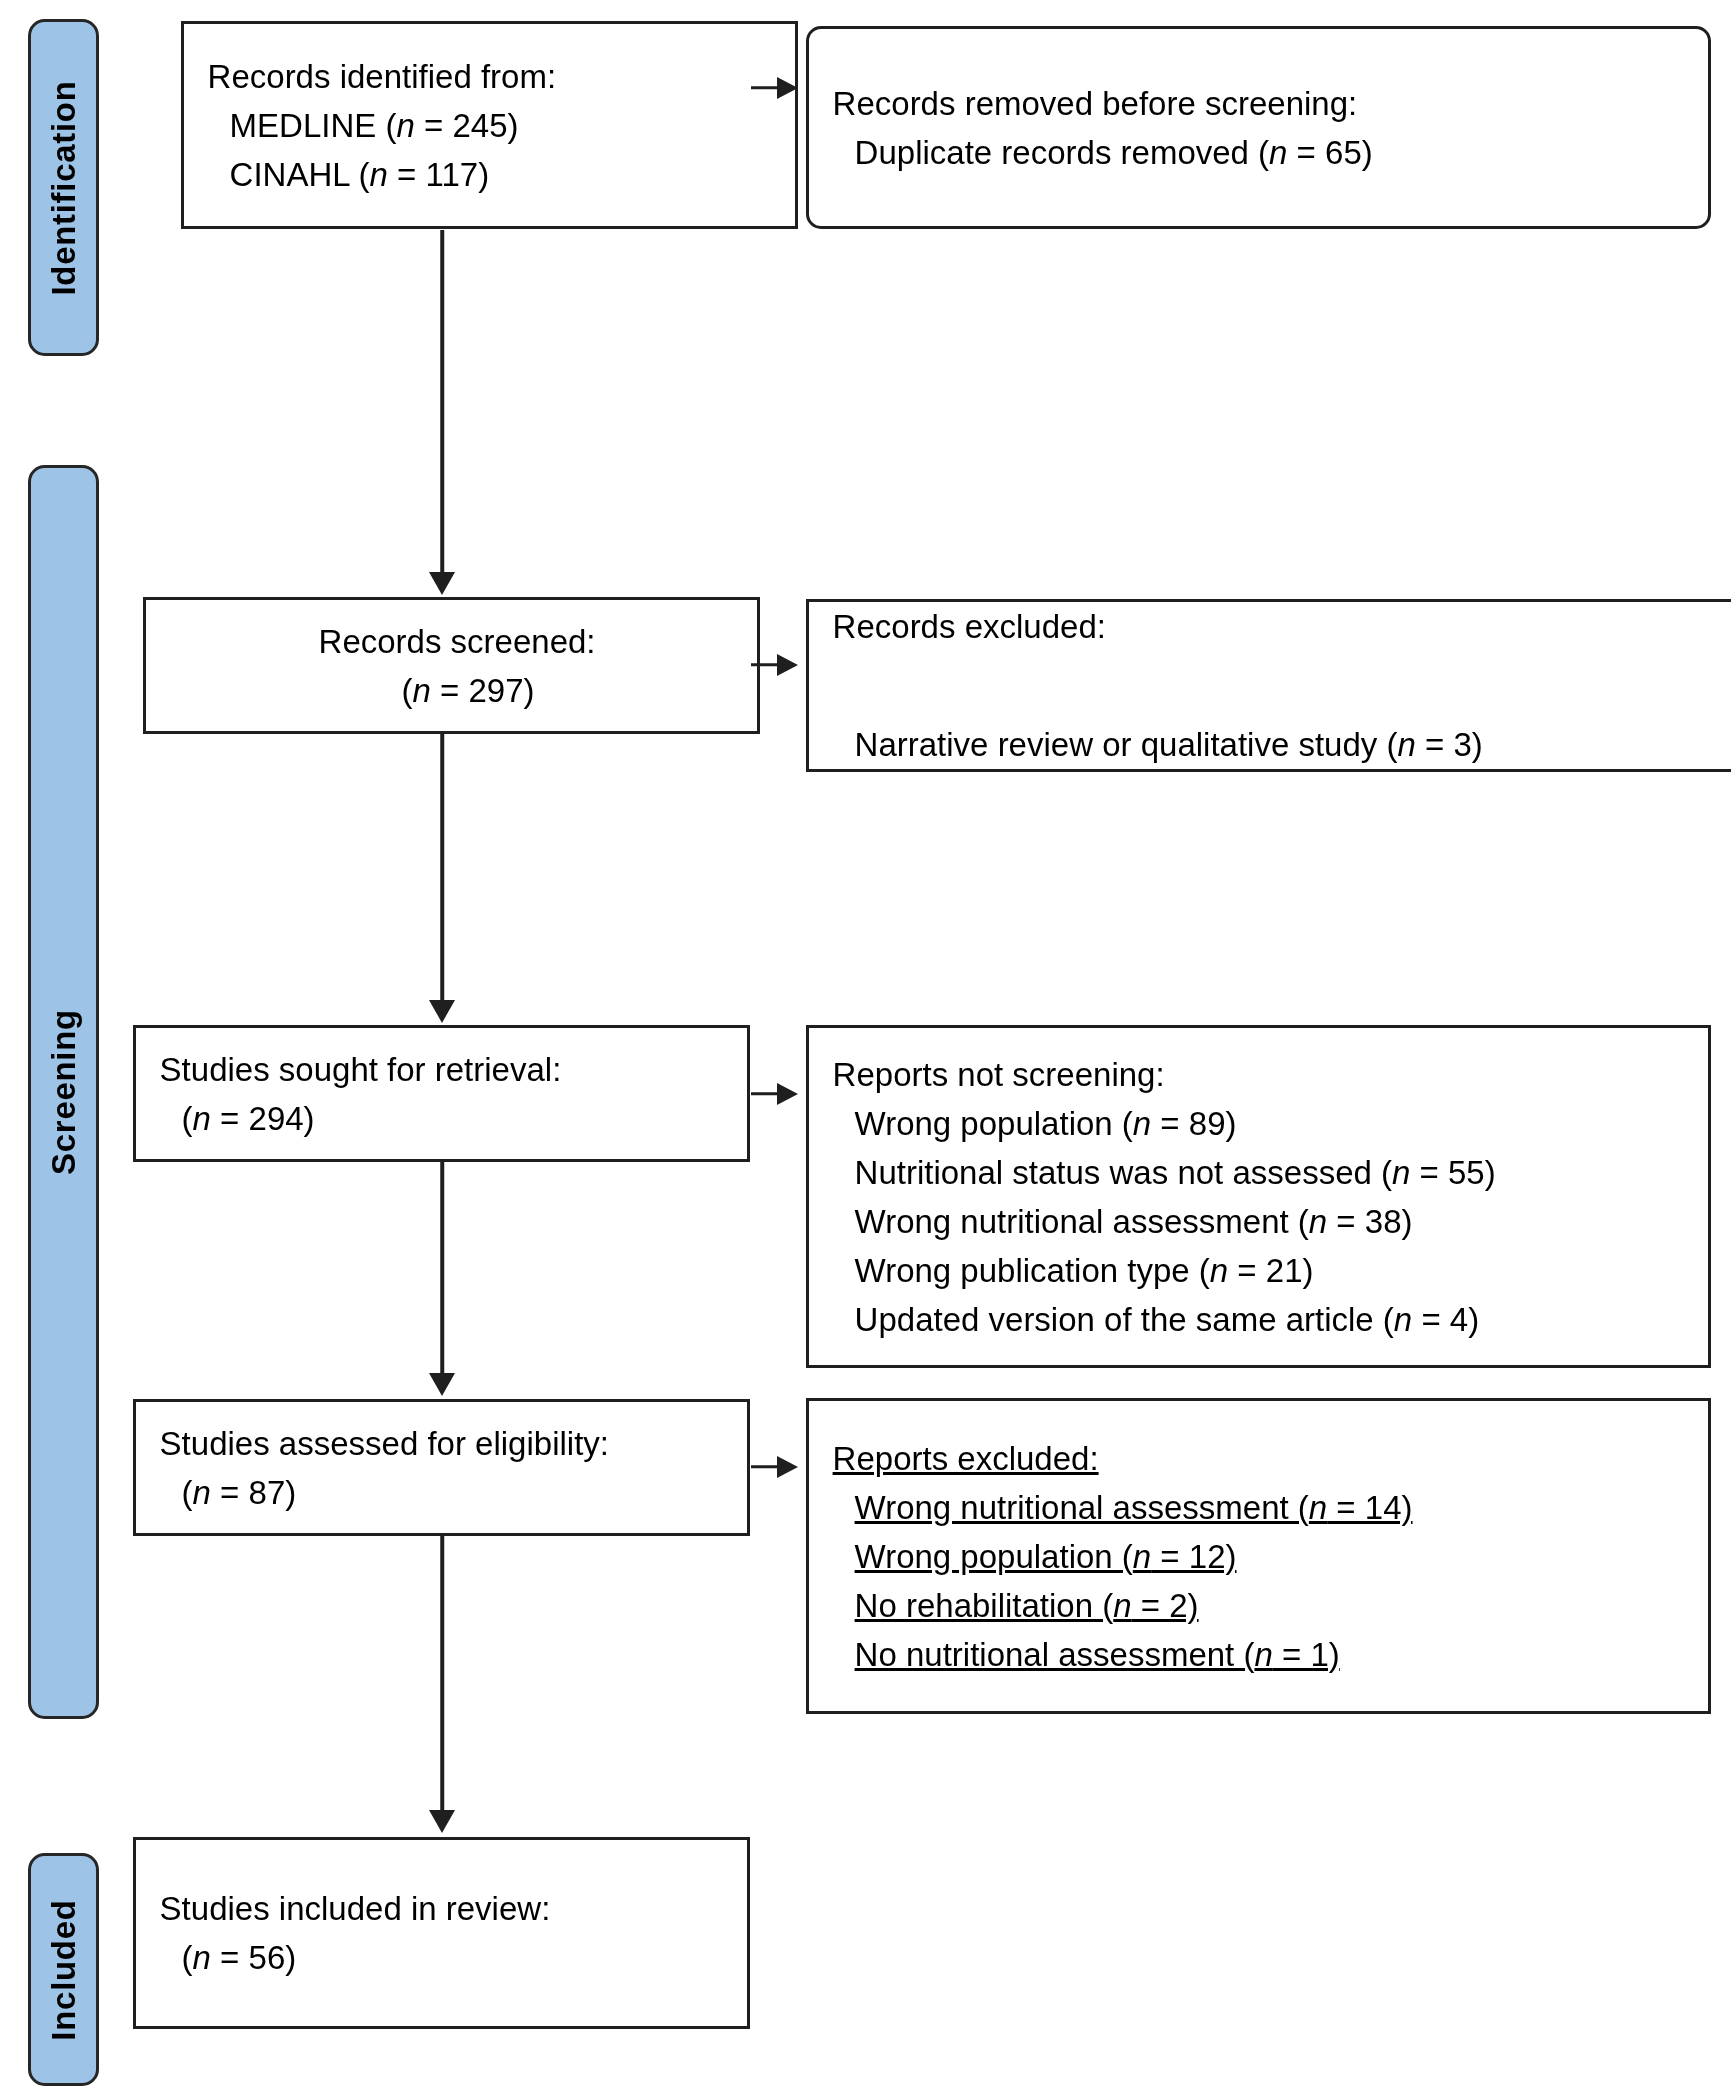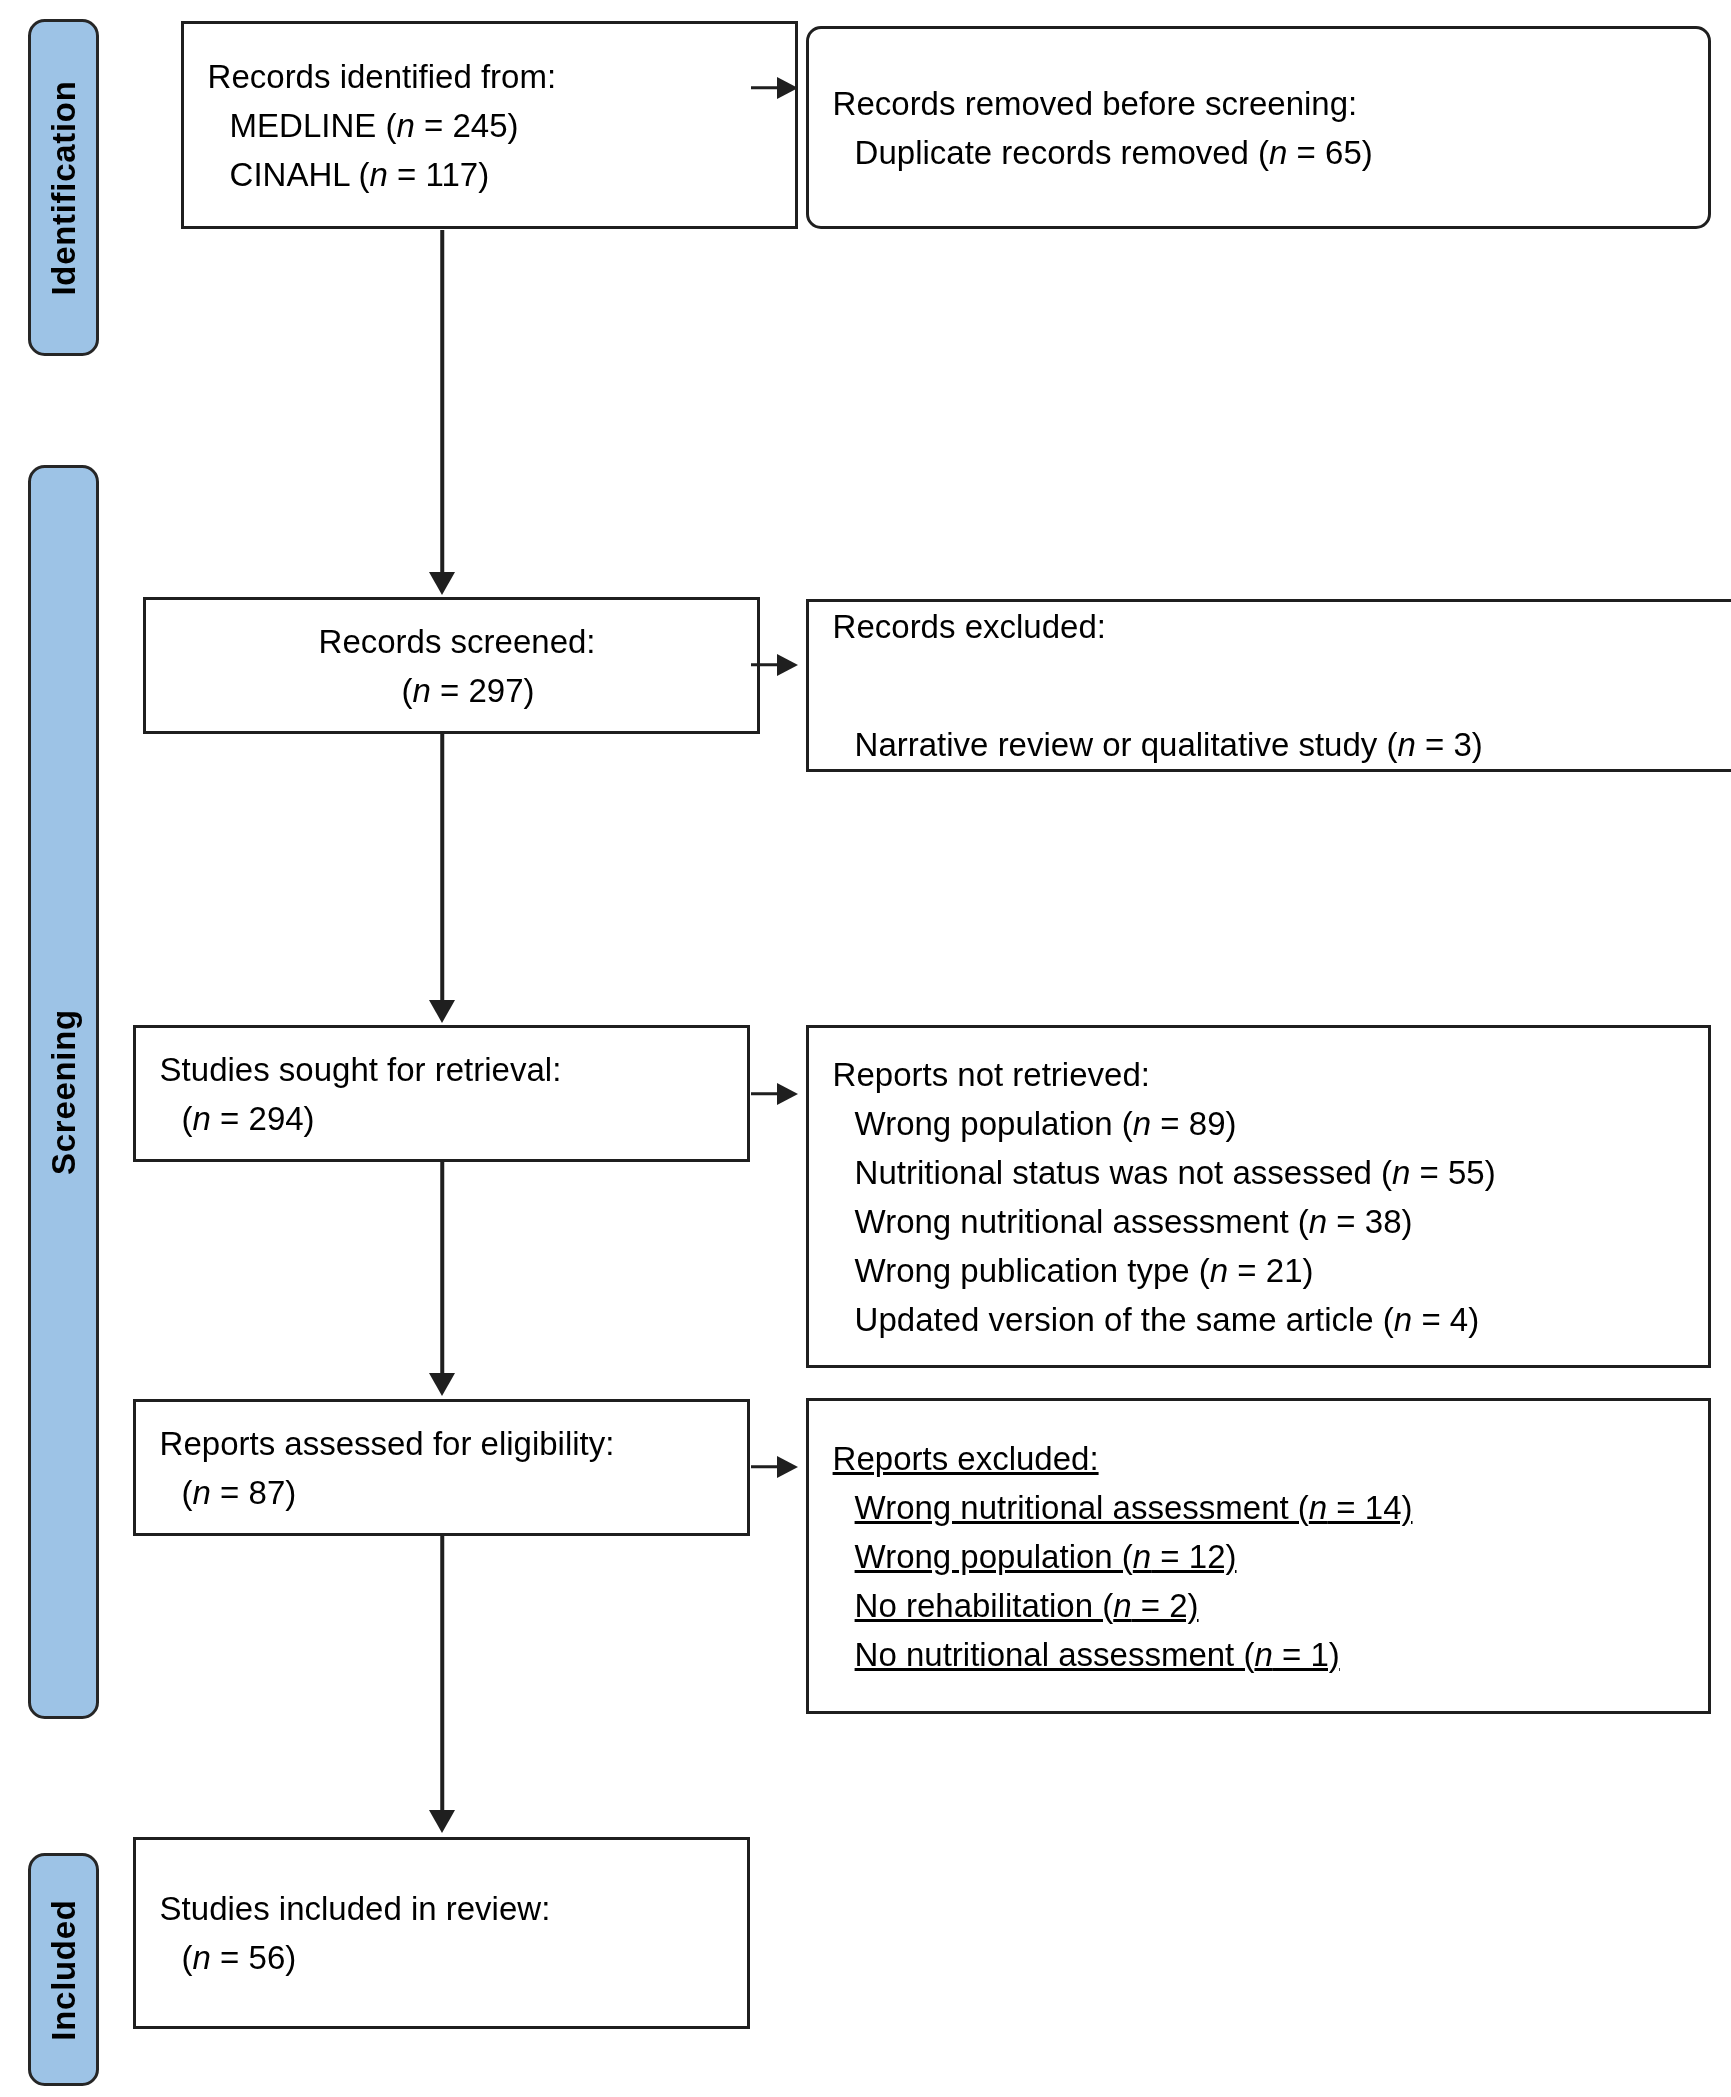--- a/index.html
+++ b/index.html
@@ -125,32 +125,32 @@
       </div>
   </div>
 
   <div class="fbox" style="left:133px;top:1025px;width:617px;height:137px;">
     <div class="btitle">Studies sought for retrieval:</div>
     <div>
         <div class="box-item">(<i>n</i> = 294)</div>
       </div>
   </div>
   <div class="fbox" style="left:806px;top:1025px;width:905px;height:343px;">
-    <div class="btitle">Reports not retrieved:</div>
+    <div class="btitle">Reports not screening:</div>
     <div>
         <div class="box-item">Wrong population (<i>n</i> = 89)</div>
         <div class="box-item">Nutritional status was not assessed (<i>n</i> = 55)</div>
         <div class="box-item">Wrong nutritional assessment (<i>n</i> = 38)</div>
         <div class="box-item">Wrong publication type (<i>n</i> = 21)</div>
         <div class="box-item">Updated version of the same article (<i>n</i> = 4)</div>
       </div>
   </div>
 
   <div class="fbox" style="left:133px;top:1399px;width:617px;height:137px;">
-    <div class="btitle">Reports assessed for eligibility:</div>
+    <div class="btitle">Studies assessed for eligibility:</div>
     <div>
         <div class="box-item">(<i>n</i> = 87)</div>
       </div>
   </div>
   <div class="fbox" style="left:806px;top:1398px;width:905px;height:316px;text-decoration:underline;">
     <div class="btitle">Reports excluded:</div>
     <div>
         <div class="box-item">Wrong nutritional assessment (<i>n</i> = 14)</div>
         <div class="box-item">Wrong population (<i>n</i> = 12)</div>
         <div class="box-item">No rehabilitation (<i>n</i> = 2)</div>

